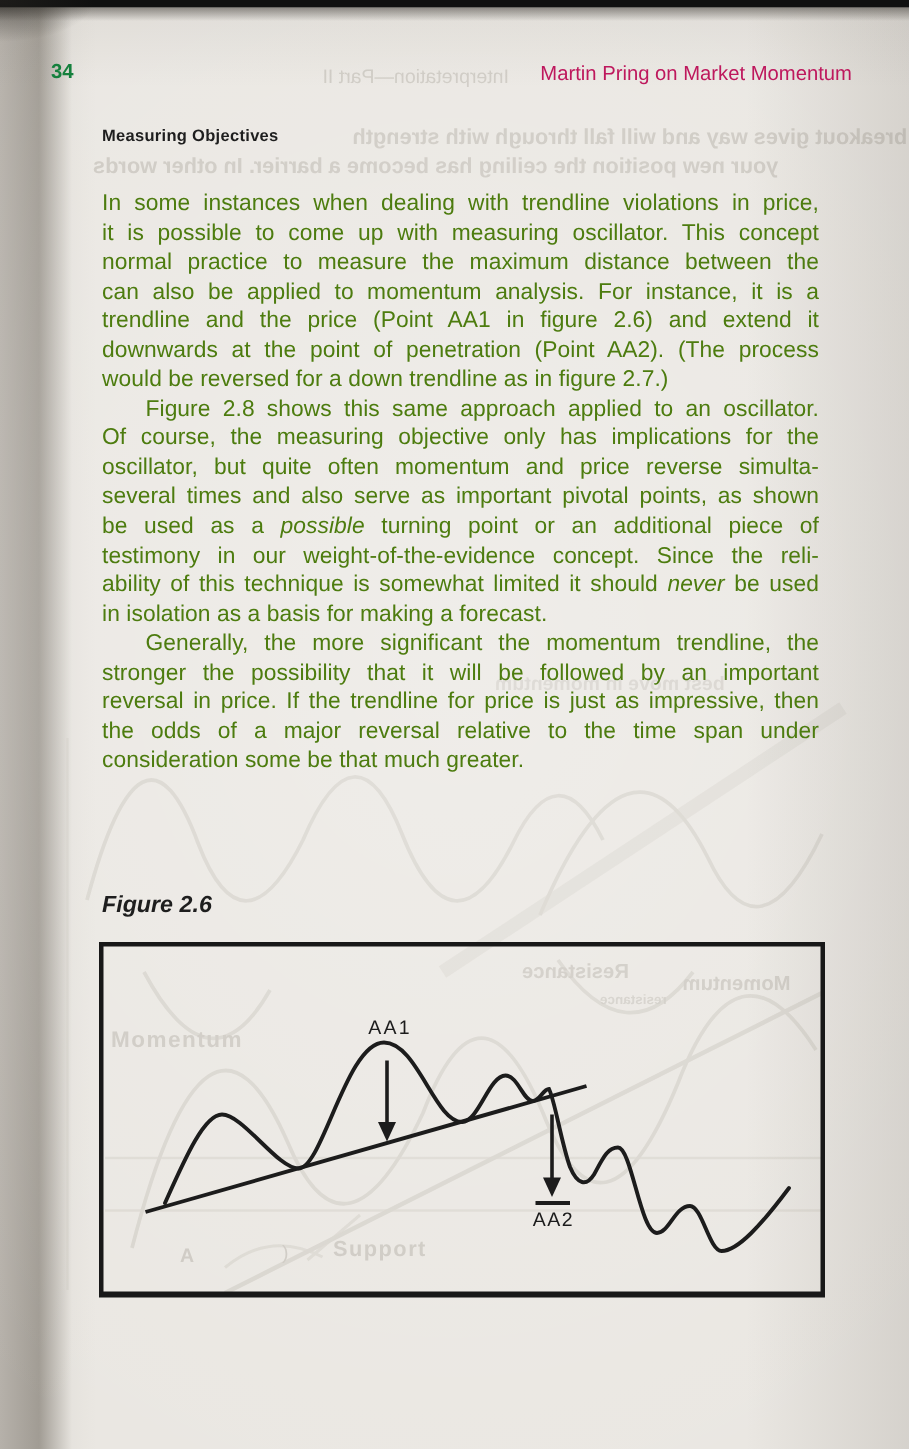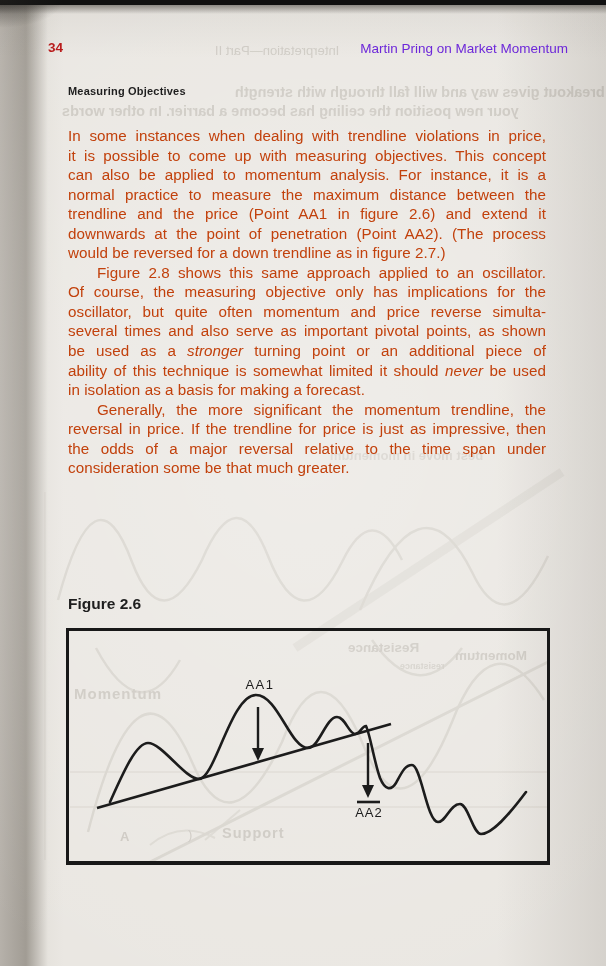--- a/index.html
+++ b/index.html
@@ -24,32 +24,32 @@
   .corner-tl{position:absolute;left:0;top:0;width:90px;height:40px;z-index:4;
     background:radial-gradient(90px 40px at 0 0, rgba(40,38,34,.55), rgba(40,38,34,0) 70%);}
 
   
   .ghost{position:absolute;color:#cdc9c2;z-index:0;white-space:nowrap;
     filter:blur(.4px);font-weight:bold;}
   .mirror{transform:scaleX(-1);}
   .ghost-svg{position:absolute;left:0;top:0;z-index:0;}
 
   
-  .page-number{position:absolute;left:48px;top:40px;font-size:13.5px;font-weight:bold;
-    color:#b91c1c;z-index:5;}
-  .running-header{position:absolute;right:38px;top:41px;font-size:13.5px;color:#6d28d9;z-index:5;}
+  .page-number{position:absolute;left:34px;top:40px;font-size:13.5px;font-weight:bold;
+    color:#15803d;z-index:5;}
+  .running-header{position:absolute;right:38px;top:41px;font-size:13.5px;color:#be185d;z-index:5;}
   .section-heading{position:absolute;left:68px;top:85px;font-size:11px;font-weight:bold;
     color:#1e1e1e;letter-spacing:.2px;z-index:5;}
   .body-text{position:absolute;left:68px;top:126px;width:478px;z-index:5;
-    font-size:15.2px;line-height:19.55px;color:#c2410c;letter-spacing:.05px;}
+    font-size:15.2px;line-height:19.55px;color:#4d7c0f;letter-spacing:.05px;}
   .bl{text-align:justify;text-align-last:justify;}
   .bl.last{text-align-last:left;}
   .bl.indent{text-indent:29px;}
   .figure-caption{position:absolute;left:68px;top:595px;font-size:15.5px;font-weight:bold;
-    color:#1e1e1e;z-index:5;}
+    color:#1e1e1e;z-index:5;font-style:italic;}
   .figure-box{position:absolute;left:66px;top:628px;width:478px;height:230px;
     border:3px solid #181818;border-bottom-width:4px;z-index:5;background:transparent;}
   .figure-box svg{display:block;}
 </style>
 </head>
 <body>
 
 <svg class="ghost-svg" width="606" height="966" viewBox="0 0 606 966">
   <g fill="none" stroke="#d6d2cb" stroke-width="2.5" opacity="0.85">
     <path d="M 58 600 Q 95 462 132 562 Q 162 640 202 560 Q 237 478 268 556 Q 302 642 342 562 Q 372 500 402 560"></path>
@@ -84,38 +84,40 @@
 <div class="ghost" style="left:120px;top:829px;font-size:13px;">A</div>
 <div class="ghost" style="left:188px;top:827px;font-size:13px;font-weight:normal;">)</div>
 
 <div class="page-number">34</div>
 <div class="running-header">Martin Pring on Market Momentum</div>
 <div class="section-heading">Measuring Objectives</div>
 
 <div class="body-text">
   <div>
       <div class="bl">In some instances when dealing with trendline violations in price,</div>
-      <div class="bl">it is possible to come up with measuring objectives.  This concept</div>
+      <div class="bl">it is possible to come up with measuring oscillator.  This concept</div>
+      <div class="bl">normal practice to measure the maximum distance between the</div>
       <div class="bl">can also be applied to momentum analysis.  For instance, it is a</div>
-      <div class="bl">normal practice to measure the maximum distance between the</div>
       <div class="bl">trendline and the price (Point AA1 in figure 2.6) and extend it</div>
       <div class="bl">downwards at the point of penetration (Point AA2). (The process</div>
       <div class="bl last">would be reversed for a down trendline as in figure 2.7.)</div>
     </div>
   <div>
       <div class="bl indent">Figure 2.8 shows this same approach applied to an oscillator.</div>
       <div class="bl">Of course, the measuring objective only has implications for the</div>
       <div class="bl">oscillator, but quite often momentum and price reverse simulta-</div>
       <div class="bl">several times and also serve as important pivotal points, as shown</div>
-      <div class="bl">be used as a <i>stronger</i> turning point or an additional piece of</div>
+      <div class="bl">be used as a <i>possible</i> turning point or an additional piece of</div>
+      <div class="bl">testimony in our weight-of-the-evidence concept.  Since the reli-</div>
       <div class="bl">ability of this technique is somewhat limited it should <i>never</i> be used</div>
       <div class="bl last">in isolation as a basis for making a forecast.</div>
     </div>
   <div>
       <div class="bl indent">Generally, the more significant the momentum trendline, the</div>
+      <div class="bl">stronger the possibility that it will be followed by an important</div>
       <div class="bl">reversal in price. If the trendline for price is just as impressive, then</div>
       <div class="bl">the odds of a major reversal relative to the time span under</div>
       <div class="bl last">consideration some be that much greater.</div>
     </div>
 </div>
 
 <div class="figure-caption">Figure 2.6</div>
 
 <div class="figure-box">
   <svg width="478" height="230" viewBox="0 0 478 230">

